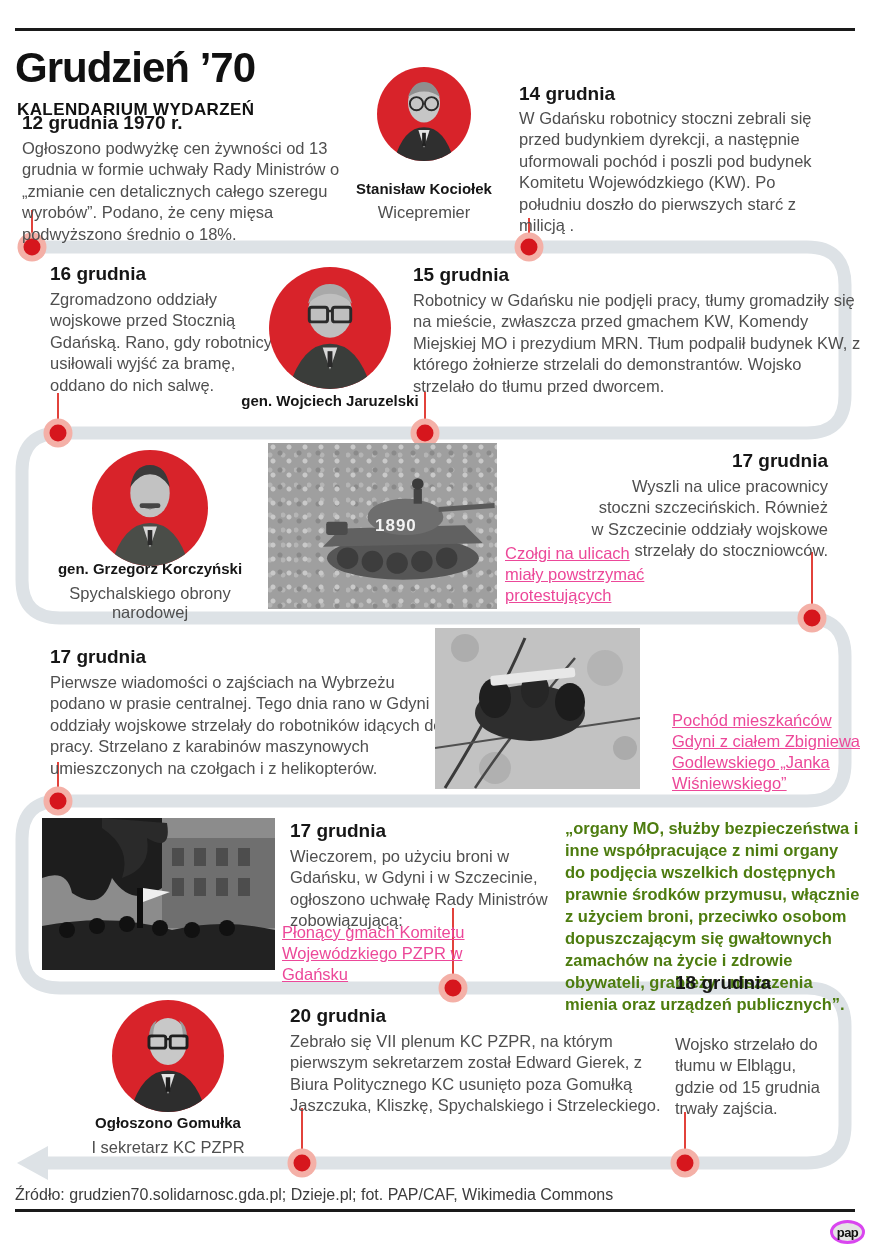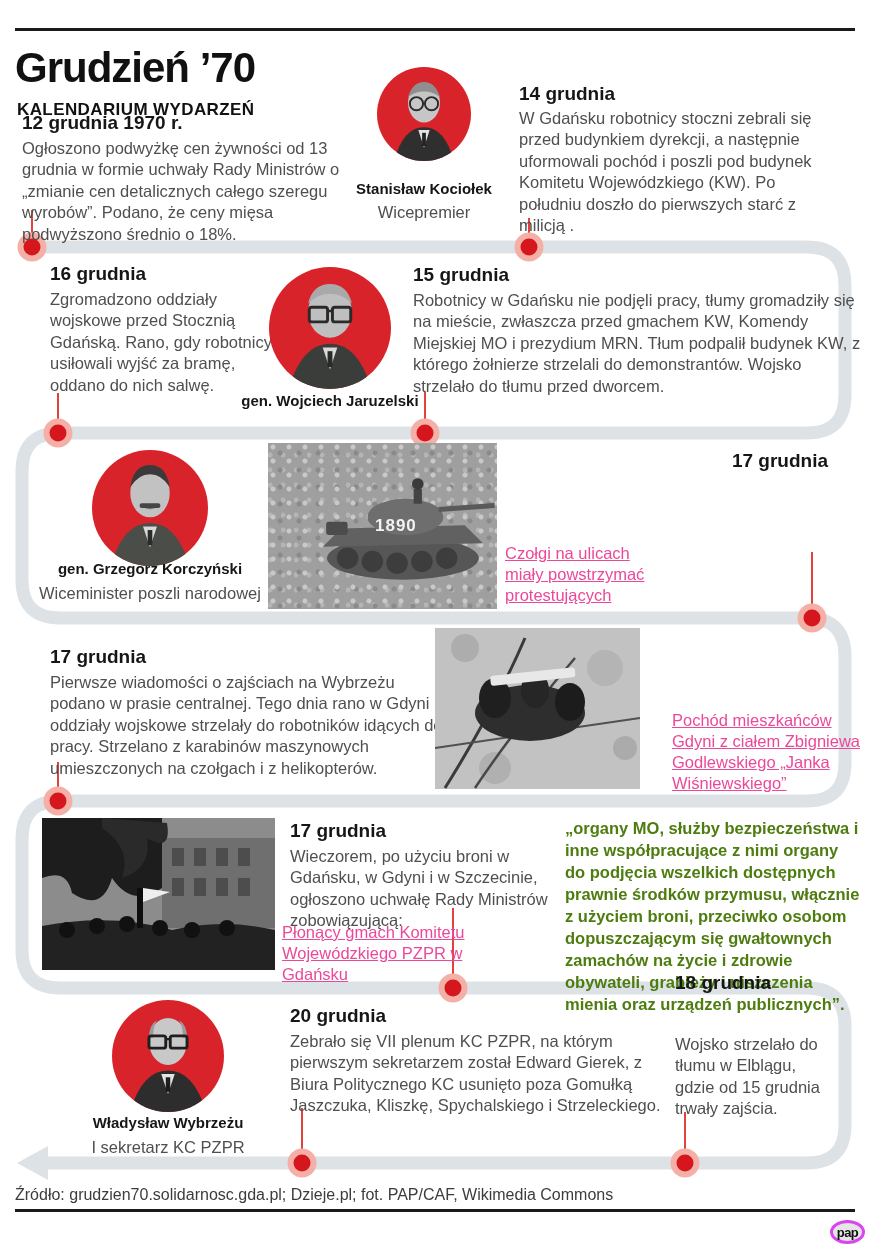--- a/index.html
+++ b/index.html
@@ -153,21 +153,21 @@
       <path d="M16,100 Q27,63 50,63 Q73,63 84,100 Z" fill="#4a4d48"></path>
       <polygon points="44,66 56,66 50,84" fill="#d9d9d9"></polygon>
       <rect x="48" y="69" width="4" height="13" fill="#2a2a2a"></rect>
       <ellipse cx="50" cy="37" rx="17" ry="21" fill="#c2c2c2"></ellipse>
       <path d="M33,32 Q36,13 50,13 Q64,13 67,32 Q60,21 50,21 Q40,21 33,32 Z" fill="#3a3a3a"></path>
       <path d="M42,48 Q50,53 58,48 Q54,51 50,51 Q46,51 42,48 Z" fill="#3a3a3a"></path>
       <rect x="41" y="46" width="18" height="4" rx="2" fill="#454545"></rect>
     </svg>
   </div>
   <div class="p-name" style="left:30px; top:560px; width:240px;">gen. Grzegorz Korczyński</div>
-  <div class="p-role" style="left:30px; top:584px; width:240px;">Wiceminister poszli narodowej</div>
+  <div class="p-role" style="left:30px; top:584px; width:240px;">Spychalskiego obrony narodowej</div>
 
   <div class="photo cobbles" style="left:268px; top:443px; width:229px; height:166px;">
     <svg viewBox="0 0 229 166">
       <ellipse cx="115" cy="122" rx="92" ry="26" fill="#565656"></ellipse>
       <circle cx="48" cy="122" r="13" fill="#3d3d3d"></circle>
         <circle cx="78" cy="126" r="13" fill="#3d3d3d"></circle>
       <circle cx="108" cy="128" r="13" fill="#3d3d3d"></circle>
         <circle cx="138" cy="126" r="13" fill="#3d3d3d"></circle>
       <circle cx="168" cy="122" r="13" fill="#3d3d3d"></circle>
       <path d="M18,108 L40,86 L190,82 L212,104 Z" fill="#616161"></path>
@@ -175,20 +175,21 @@
       <rect x="158" y="60" width="68" height="6" fill="#5a5a5a" transform="rotate(-4 158 60)"></rect>
       <rect x="128" y="38" width="10" height="18" fill="#444"></rect>
       <circle cx="133" cy="32" r="7" fill="#3b3b3b"></circle>
       <rect x="22" y="78" width="26" height="16" rx="3" fill="#4c4c4c"></rect>
     </svg>
     <span class="tank-num">1890</span>
   </div>
   <div class="cap" style="left:505px; top:543px; width:142px;">Czołgi na ulicach miały powstrzymać protestujących</div>
 
   <div class="ev-date right" style="left:598px; top:450px; width:230px;">17 grudnia</div>
+  <div class="ev-text right" style="left:588px; top:476px; width:240px;">Wyszli na ulice pracownicy stoczni szczecińskich. Również w Szczecinie oddziały wojskowe strzelały do stoczniowców.</div>
 
   <div class="ev-date" style="left:50px; top:646px;">17 grudnia</div>
   <div class="ev-text" style="left:50px; top:672px; width:400px;">Pierwsze wiadomości o zajściach na Wybrzeżu podano w prasie centralnej. Tego dnia rano w Gdyni oddziały wojskowe strzelały do robotników idących do pracy. Strzelano z karabinów maszynowych umieszczonych na czołgach i z helikopterów.</div>
 
   <div class="photo" style="left:435px; top:628px; width:205px; height:161px; background:#c7c7c7;">
     <svg viewBox="0 0 205 161">
       <rect width="205" height="161" fill="#c2c2c2"></rect>
       <circle cx="30" cy="20" r="14" fill="#adadad"></circle>
         <circle cx="170" cy="40" r="18" fill="#b4b4b4"></circle>
       <circle cx="60" cy="140" r="16" fill="#b0b0b0"></circle>
@@ -247,21 +248,21 @@
       <polygon points="44,66 56,66 50,84" fill="#e4e4e4"></polygon>
       <rect x="48" y="69" width="4" height="13" fill="#1d1d1d"></rect>
       <ellipse cx="50" cy="37" rx="17" ry="21" fill="#c8c8c8"></ellipse>
       <path d="M33,34 Q33,22 40,18 Q36,26 37,34 Z" fill="#9c9c9c"></path>
       <path d="M67,34 Q67,22 60,18 Q64,26 63,34 Z" fill="#9c9c9c"></path>
       <rect x="33" y="32" width="15" height="11" rx="2" fill="none" stroke="#1f1f1f" stroke-width="2.6"></rect>
       <rect x="52" y="32" width="15" height="11" rx="2" fill="none" stroke="#1f1f1f" stroke-width="2.6"></rect>
       <line x1="48" y1="35" x2="52" y2="35" stroke="#1f1f1f" stroke-width="2"></line>
     </svg>
   </div>
-  <div class="p-name" style="left:48px; top:1114px; width:240px;">Władysław Wybrzeżu</div>
+  <div class="p-name" style="left:48px; top:1114px; width:240px;">Ogłoszono Gomułka</div>
   <div class="p-role" style="left:48px; top:1138px; width:240px;">I sekretarz KC PZPR</div>
 
   <div class="ev-date" style="left:290px; top:1005px;">20 grudnia</div>
   <div class="ev-text" style="left:290px; top:1031px; width:378px;">Zebrało się VII plenum KC PZPR, na którym pierwszym sekretarzem został Edward Gierek, z Biura Politycznego KC usunięto poza Gomułką Jaszczuka, Kliszkę, Spychalskiego i Strzeleckiego.</div>
 
   <div class="ev-date" style="left:675px; top:972px;">18 grudnia</div>
   <div class="ev-text" style="left:675px; top:1034px; width:165px;">Wojsko strzelało do tłumu w Elblągu, gdzie od 15 grudnia trwały zajścia.</div>
 
   <div class="footer-src">Źródło: grudzien70.solidarnosc.gda.pl; Dzieje.pl; fot. PAP/CAF, Wikimedia Commons</div>
   <div class="rule" style="left:15px; top:1209px; width:840px; height:2.5px;"></div>

